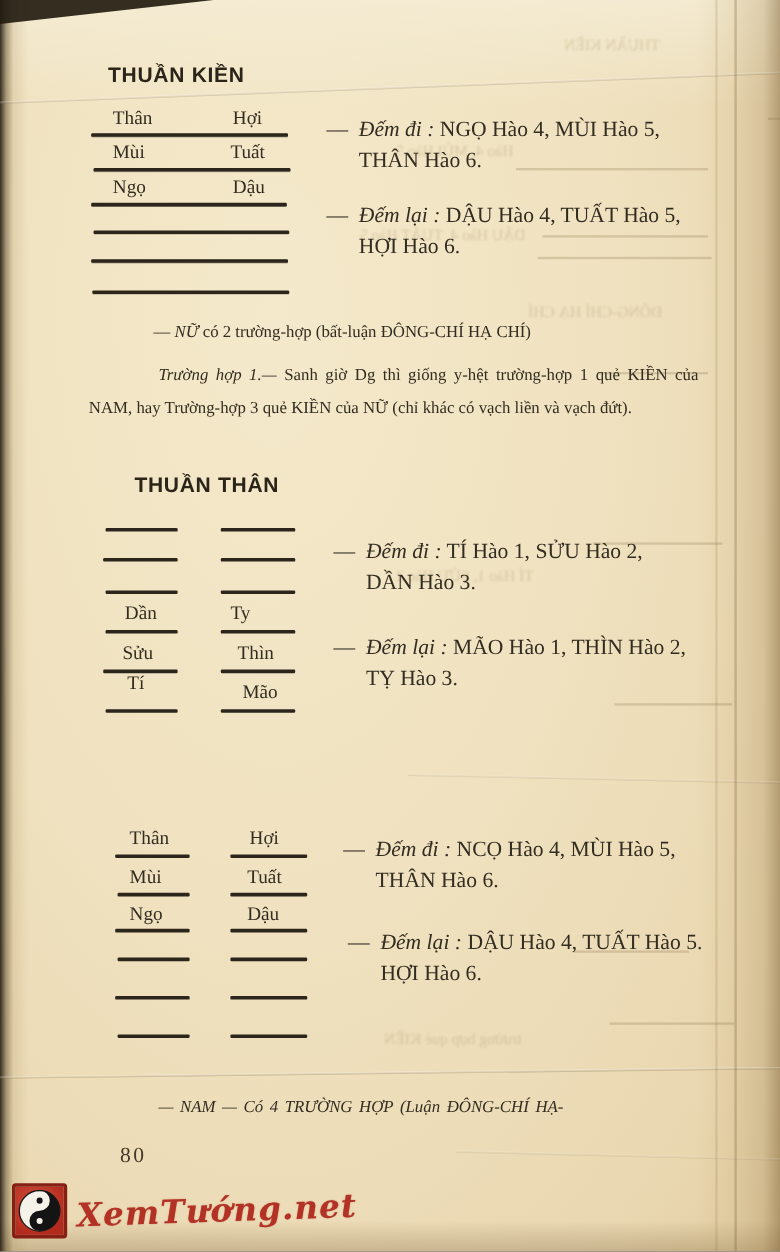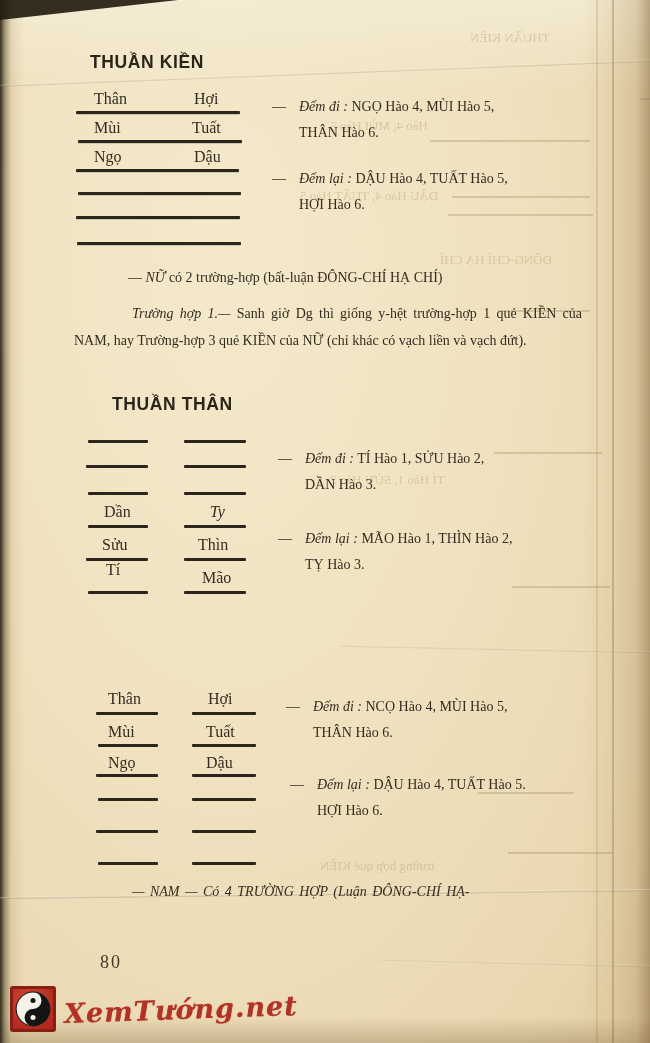--- a/index.html
+++ b/index.html
@@ -11,21 +11,21 @@
       linear-gradient(to left, rgba(124,95,49,.50) 0px, rgba(160,130,80,.28) 14px, rgba(196,168,115,.18) 40px, rgba(0,0,0,0) 70px),
       linear-gradient(to bottom, rgba(244,236,212,.9) 0px, rgba(0,0,0,0) 90px),
       linear-gradient(to top, rgba(120,95,55,.30) 0px, rgba(0,0,0,0) 26px),
       radial-gradient(ellipse at 35% 25%, #f4e9cb 0%, #f0e2c0 45%, #e9d7b0 85%, #e2cda2 100%);
   }
   .abs{position:absolute;}
   .heading{font-family:"Liberation Sans",sans-serif;font-weight:700;font-size:17.5px;letter-spacing:.6px;color:#2b2419;}
   .solid-line{position:absolute;height:3px;background:#2b251c;border-radius:1px;box-shadow:0 .5px 0 rgba(43,37,28,.35);}
   .bseg{position:absolute;height:2.5px;background:#2b251c;border-radius:1px;}
   .hexlabel{position:absolute;font-size:16px;color:#332c21;text-align:center;}
-  .count{font-size:14px;line-height:26px;padding-left:27px;width:352px;color:#332c21;}
+  .count{font-size:18px;line-height:26px;padding-left:27px;width:352px;color:#332c21;}
   .count .dash{display:inline-block;width:27px;margin-left:-27px;}
   .count .lbl{font-style:italic;}
   .para{font-size:14px;line-height:27px;text-align:justify;color:#332c21;}
   .lead-it{font-style:italic;}
   .ghost-line{position:absolute;height:1.5px;background:#8d7a52;opacity:.28;filter:blur(.4px);}
   .ghost-text{position:absolute;font-size:13px;color:#9b8657;opacity:.30;filter:blur(.7px);transform:scaleX(-1);white-space:nowrap;}
   .crease{position:absolute;background:linear-gradient(to bottom, rgba(255,255,255,.55), rgba(110,85,45,.45));height:2px;opacity:.5;}
   .vcrease{position:absolute;top:0;height:1043px;width:2px;background:rgba(110,85,45,.28);}
   .corner-dark{position:absolute;left:0;top:0;width:178px;height:20px;
      background:#241c10;clip-path:polygon(0 0,178px 0,0 20px);opacity:.92;}
@@ -106,21 +106,21 @@
   <div class="abs heading" style="left:112px;top:394px;">THUẦN THÂN</div>
 
   <div class="abs" style="left:76px;top:432px;width:172px;height:166px;">
     <div class="bseg" style="left:12px;top:8px;width:60px;"></div>
     <div class="bseg" style="left:108px;top:8px;width:62px;"></div>
     <div class="bseg" style="left:10px;top:33px;width:62px;"></div>
     <div class="bseg" style="left:108px;top:33px;width:62px;"></div>
     <div class="bseg" style="left:12px;top:60px;width:60px;"></div>
     <div class="bseg" style="left:108px;top:60px;width:62px;"></div>
     <span class="hexlabel" style="left:28px;top:71px;">Dần</span>
-    <span class="hexlabel" style="left:134px;top:71px;font-style:italic;">Ty</span>
+    <span class="hexlabel" style="left:116px;top:71px;">Ty</span>
     <div class="bseg" style="left:12px;top:93px;width:60px;"></div>
     <div class="bseg" style="left:108px;top:93px;width:62px;"></div>
     <span class="hexlabel" style="left:26px;top:104px;">Sửu</span>
     <span class="hexlabel" style="left:122px;top:104px;">Thìn</span>
     <div class="bseg" style="left:10px;top:126px;width:62px;"></div>
     <div class="bseg" style="left:108px;top:126px;width:62px;"></div>
     <span class="hexlabel" style="left:30px;top:129px;">Tí</span>
     <span class="hexlabel" style="left:126px;top:137px;">Mão</span>
     <div class="bseg" style="left:12px;top:159px;width:60px;"></div>
     <div class="bseg" style="left:108px;top:159px;width:62px;"></div>
@@ -164,21 +164,21 @@
     <span>NCỌ Hào 4, MÙI Hào 5,</span><br>
     <span>THÂN Hào 6.</span>
   </div>
   <div class="abs count" style="left:290px;top:772px;">
     <span class="dash">—</span><span class="lbl">Đếm lại :</span>
     <span>DẬU Hào 4, TUẤT Hào 5.</span><br>
     <span>HỢI Hào 6.</span>
   </div>
 
   <div class="abs para" style="left:74px;top:878px;width:524px;">
-    <div style="text-indent:58px;font-style:italic;word-spacing:2px;">
+    <div style="text-indent:58px;font-style:italic;word-spacing:2px;margin-top:32px;">
       <span>—</span>
       <span>NAM — Có 4 TRƯỜNG HỢP (Luận ĐÔNG-CHÍ HẠ-</span>
     </div>
   </div>
 
   <div class="abs pagenum" style="left:100px;top:952px;text-align:right;">80</div>
 
   <div class="abs" style="left:10px;top:986px;display:flex;align-items:center;gap:8px;">
     <div class="wm-icon">
       <svg width="36" height="36" viewBox="0 0 100 100">

